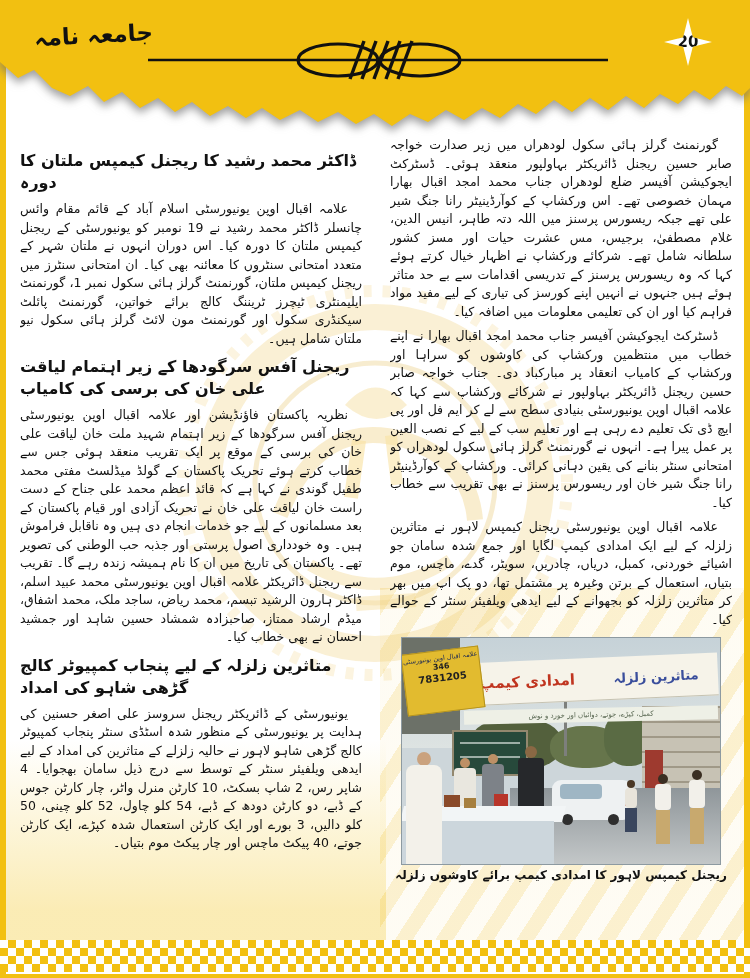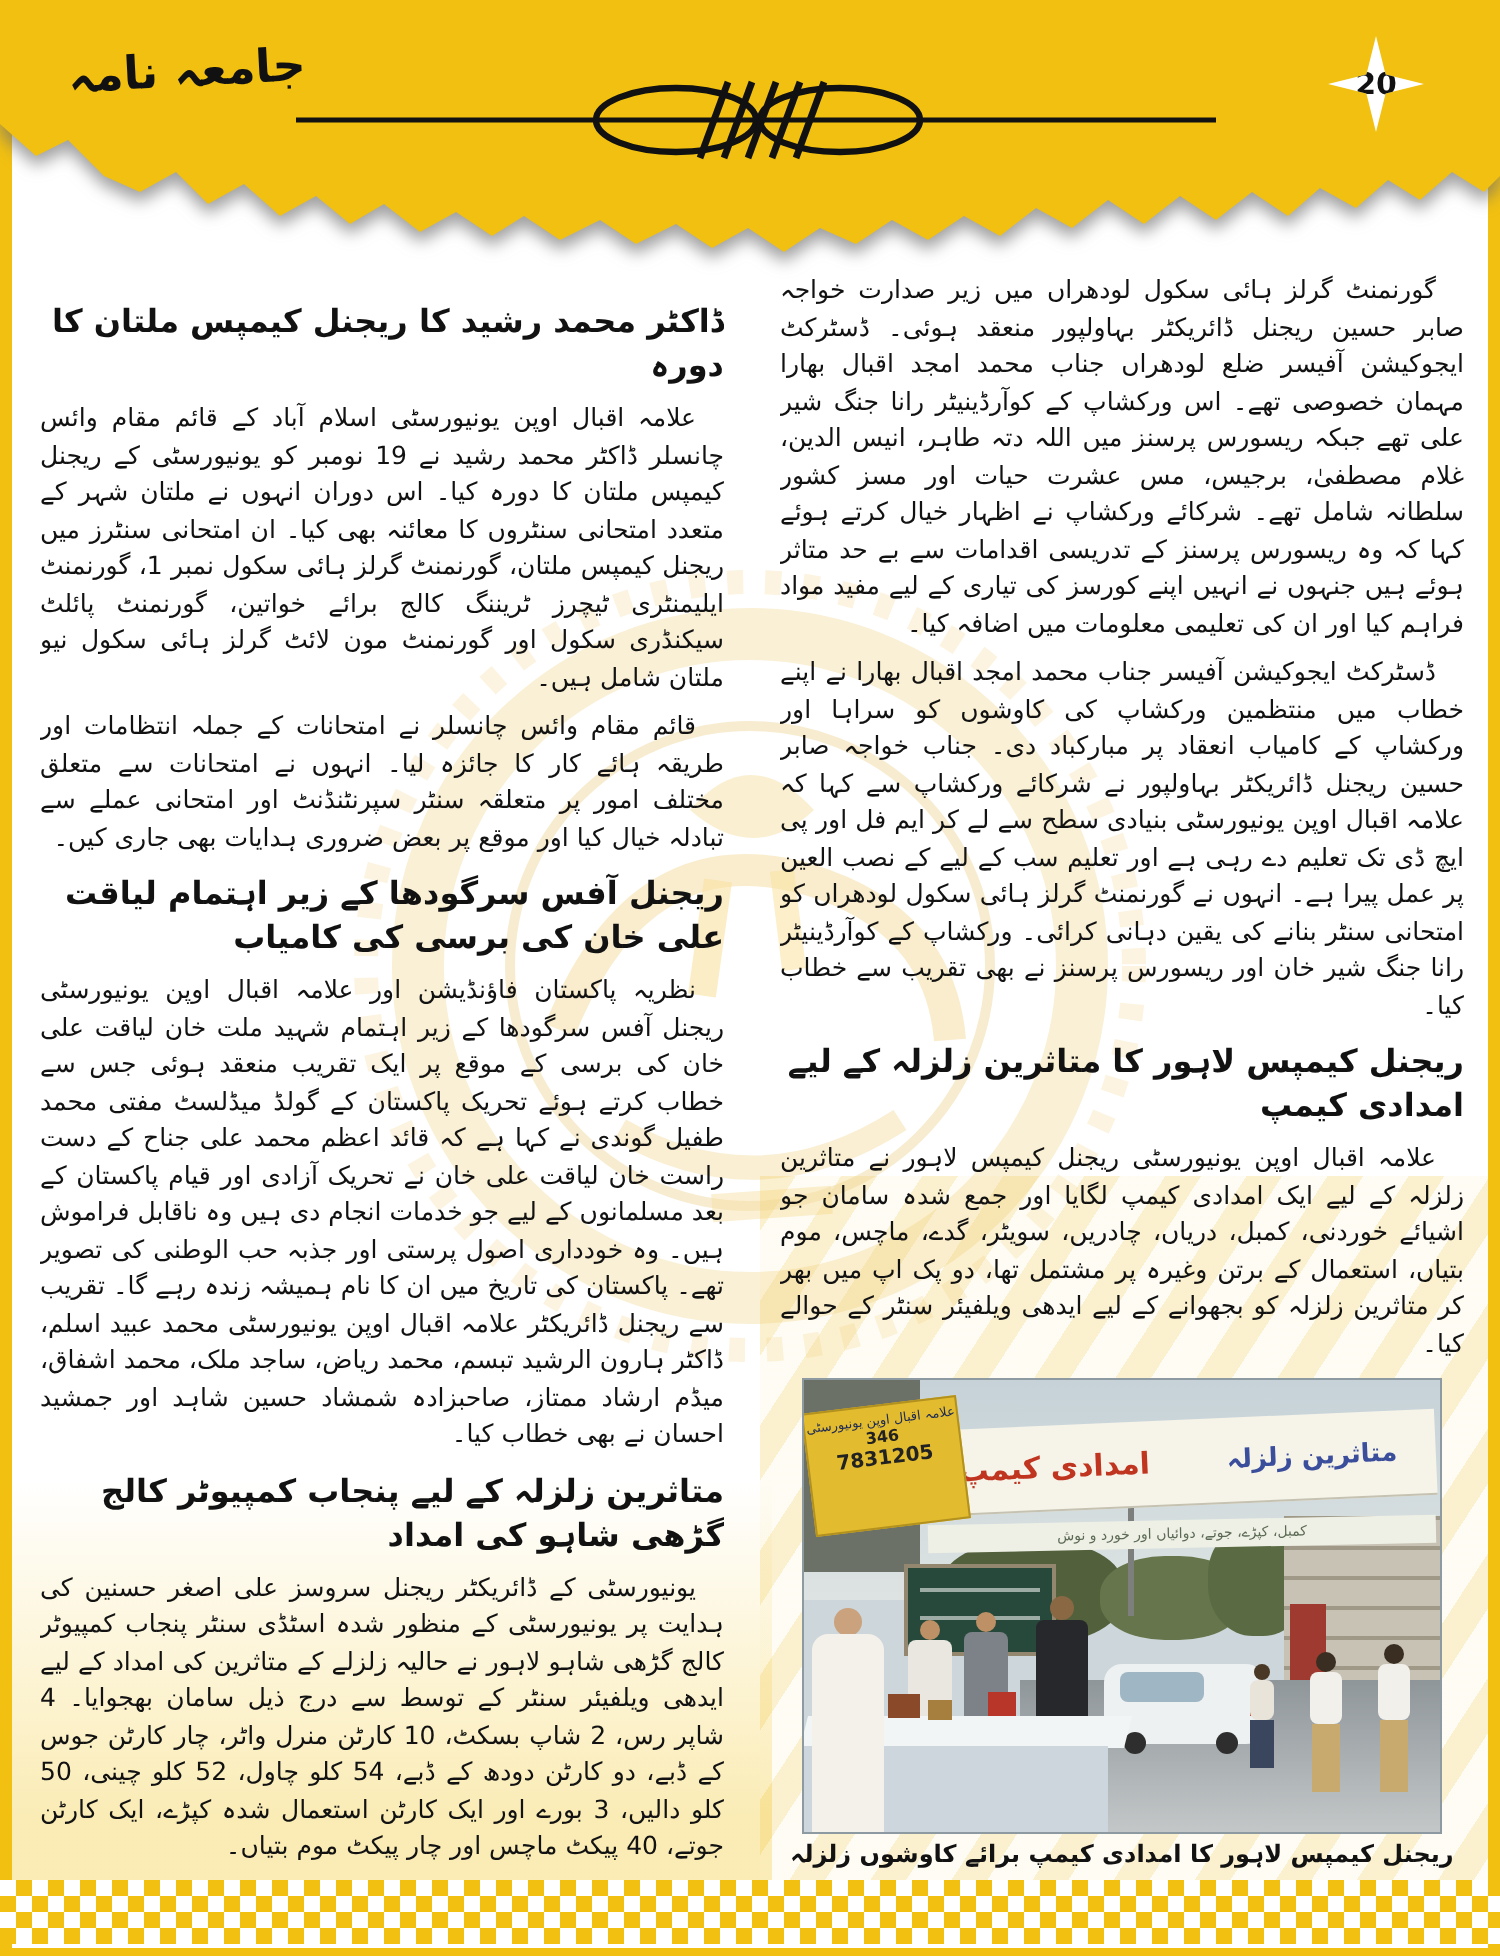--- a/index.html
+++ b/index.html
@@ -24,21 +24,21 @@
     background:linear-gradient(to bottom,rgba(248,228,150,0) 0%,rgba(247,220,120,0.55) 85%);}
   .bg-stripes{position:absolute;left:380px;top:588px;width:364px;height:352px;z-index:0;opacity:.55;
     background:repeating-linear-gradient(123deg,rgba(240,196,60,0.45) 0 15px,rgba(251,238,196,0.35) 15px 34px);}
   .watermark{position:absolute;left:160px;top:265px;z-index:0;opacity:.5;}
 
   
   .col{position:absolute;width:342px;direction:rtl;z-index:2;color:#121212;overflow:hidden;}
   .col-left{left:20px;top:142px;height:796px;}
   .col-right{left:390px;top:136px;height:802px;}
   .para{font-size:12.5px;line-height:18.5px;text-align:justify;text-align-last:right;margin:0 0 6px 0;text-indent:14px;}
-  .heading{font-size:16px;font-weight:bold;text-align:right;margin:8px 0 6px 0;line-height:22px;}
+  .heading{font-size:16px;font-weight:bold;text-align:left;margin:8px 0 6px 0;line-height:22px;}
 
   
   .photo{position:relative;width:318px;height:226px;margin:8px auto 3px auto;border:1px solid #8d9aa1;background:#cdd6da;overflow:hidden;direction:ltr;}
   .ph{position:absolute;}
   .ph-sky{left:0;top:0;width:318px;height:110px;background:linear-gradient(#c6d2d8,#dde3e2);}
   .ph-awning{left:0;top:0;width:58px;height:96px;background:#6c7168;}
   .ph-sign{left:2px;top:12px;width:76px;height:60px;background:#e2bb2f;transform:rotate(-7deg);border:1px solid #b2911f;
     color:#1d2a55;text-align:center;overflow:hidden;}
   .ph-sign .t{font-size:6.5px;line-height:8px;padding-top:3px;}
   .ph-sign .n{font-size:8px;font-weight:bold;color:#222;line-height:10px;}
@@ -122,31 +122,29 @@
     <line x1="264" y1="3" x2="250" y2="41" stroke="#111" stroke-width="3.4"></line>
   </svg>
 
   <div class="page-num">
     <span>20</span>
   </div>
 
   <div class="col col-left">
     <div class="heading">ڈاکٹر محمد رشید کا ریجنل کیمپس ملتان کا دورہ</div>
     <p class="para">علامہ اقبال اوپن یونیورسٹی اسلام آباد کے قائم مقام وائس چانسلر ڈاکٹر محمد رشید نے 19 نومبر کو یونیورسٹی کے ریجنل کیمپس ملتان کا دورہ کیا۔ اس دوران انہوں نے ملتان شہر کے متعدد امتحانی سنٹروں کا معائنہ بھی کیا۔ ان امتحانی سنٹرز میں ریجنل کیمپس ملتان، گورنمنٹ گرلز ہائی سکول نمبر 1، گورنمنٹ ایلیمنٹری ٹیچرز ٹریننگ کالج برائے خواتین، گورنمنٹ پائلٹ سیکنڈری سکول اور گورنمنٹ مون لائٹ گرلز ہائی سکول نیو ملتان شامل ہیں۔</p>
-    <p class="para">قائم مقام وائس چانسلر نے امتحانات کے جملہ انتظامات اور طریقہ ہائے کار کا جائزہ لیا۔ انہوں نے امتحانات سے متعلق مختلف امور پر متعلقہ سنٹر سپرنٹنڈنٹ اور امتحانی عملے سے تبادلہ خیال کیا اور موقع پر بعض ضروری ہدایات بھی جاری کیں۔</p>
     <div class="heading">ریجنل آفس سرگودھا کے زیر اہتمام لیاقت علی خان کی برسی کی کامیاب</div>
     <p class="para">نظریہ پاکستان فاؤنڈیشن اور علامہ اقبال اوپن یونیورسٹی ریجنل آفس سرگودھا کے زیر اہتمام شہید ملت خان لیاقت علی خان کی برسی کے موقع پر ایک تقریب منعقد ہوئی جس سے خطاب کرتے ہوئے تحریک پاکستان کے گولڈ میڈلسٹ مفتی محمد طفیل گوندی نے کہا ہے کہ قائد اعظم محمد علی جناح کے دست راست خان لیاقت علی خان نے تحریک آزادی اور قیام پاکستان کے بعد مسلمانوں کے لیے جو خدمات انجام دی ہیں وہ ناقابل فراموش ہیں۔ وہ خودداری اصول پرستی اور جذبہ حب الوطنی کی تصویر تھے۔ پاکستان کی تاریخ میں ان کا نام ہمیشہ زندہ رہے گا۔ تقریب سے ریجنل ڈائریکٹر علامہ اقبال اوپن یونیورسٹی محمد عبید اسلم، ڈاکٹر ہارون الرشید تبسم، محمد ریاض، ساجد ملک، محمد اشفاق، میڈم ارشاد ممتاز، صاحبزادہ شمشاد حسین شاہد اور جمشید احسان نے بھی خطاب کیا۔</p>
     <div class="heading">متاثرین زلزلہ کے لیے پنجاب کمپیوٹر کالج گڑھی شاہو کی امداد</div>
     <p class="para">یونیورسٹی کے ڈائریکٹر ریجنل سروسز علی اصغر حسنین کی ہدایت پر یونیورسٹی کے منظور شدہ اسٹڈی سنٹر پنجاب کمپیوٹر کالج گڑھی شاہو لاہور نے حالیہ زلزلے کے متاثرین کی امداد کے لیے ایدھی ویلفیئر سنٹر کے توسط سے درج ذیل سامان بھجوایا۔ 4 شاپر رس، 2 شاپ بسکٹ، 10 کارٹن منرل واٹر، چار کارٹن جوس کے ڈبے، دو کارٹن دودھ کے ڈبے، 54 کلو چاول، 52 کلو چینی، 50 کلو دالیں، 3 بورے اور ایک کارٹن استعمال شدہ کپڑے، ایک کارٹن جوتے، 40 پیکٹ ماچس اور چار پیکٹ موم بتیاں۔</p>
   </div>
 
   <div class="col col-right">
     <p class="para">گورنمنٹ گرلز ہائی سکول لودھراں میں زیر صدارت خواجہ صابر حسین ریجنل ڈائریکٹر بہاولپور منعقد ہوئی۔ ڈسٹرکٹ ایجوکیشن آفیسر ضلع لودھراں جناب محمد امجد اقبال بھارا مہمان خصوصی تھے۔ اس ورکشاپ کے کوآرڈینیٹر رانا جنگ شیر علی تھے جبکہ ریسورس پرسنز میں اللہ دتہ طاہر، انیس الدین، غلام مصطفیٰ، برجیس، مس عشرت حیات اور مسز کشور سلطانہ شامل تھے۔ شرکائے ورکشاپ نے اظہار خیال کرتے ہوئے کہا کہ وہ ریسورس پرسنز کے تدریسی اقدامات سے بے حد متاثر ہوئے ہیں جنہوں نے انہیں اپنے کورسز کی تیاری کے لیے مفید مواد فراہم کیا اور ان کی تعلیمی معلومات میں اضافہ کیا۔</p>
     <p class="para">ڈسٹرکٹ ایجوکیشن آفیسر جناب محمد امجد اقبال بھارا نے اپنے خطاب میں منتظمین ورکشاپ کی کاوشوں کو سراہا اور ورکشاپ کے کامیاب انعقاد پر مبارکباد دی۔ جناب خواجہ صابر حسین ریجنل ڈائریکٹر بہاولپور نے شرکائے ورکشاپ سے کہا کہ علامہ اقبال اوپن یونیورسٹی بنیادی سطح سے لے کر ایم فل اور پی ایچ ڈی تک تعلیم دے رہی ہے اور تعلیم سب کے لیے کے نصب العین پر عمل پیرا ہے۔ انہوں نے گورنمنٹ گرلز ہائی سکول لودھراں کو امتحانی سنٹر بنانے کی یقین دہانی کرائی۔ ورکشاپ کے کوآرڈینیٹر رانا جنگ شیر خان اور ریسورس پرسنز نے بھی تقریب سے خطاب کیا۔</p>
-    <div class="heading">ریجنل کیمپس لاہور کا متاثرین زلزلہ کے لیے امدادی کیمپ</div>
     <p class="para">علامہ اقبال اوپن یونیورسٹی ریجنل کیمپس لاہور نے متاثرین زلزلہ کے لیے ایک امدادی کیمپ لگایا اور جمع شدہ سامان جو اشیائے خوردنی، کمبل، دریاں، چادریں، سویٹر، گدے، ماچس، موم بتیاں، استعمال کے برتن وغیرہ پر مشتمل تھا، دو پک اپ میں بھر کر متاثرین زلزلہ کو بجھوانے کے لیے ایدھی ویلفیئر سنٹر کے حوالے کیا۔</p>
 
     <div class="photo">
       <div class="ph ph-sky"></div>
       <div class="ph ph-awning"></div>
       <div class="ph ph-t1 ph-tree"></div>
       <div class="ph ph-t2 ph-tree"></div>
       <div class="ph ph-t3 ph-tree"></div>
       <div class="ph ph-bldg"></div>
       <div class="ph ph-redsign"></div>

